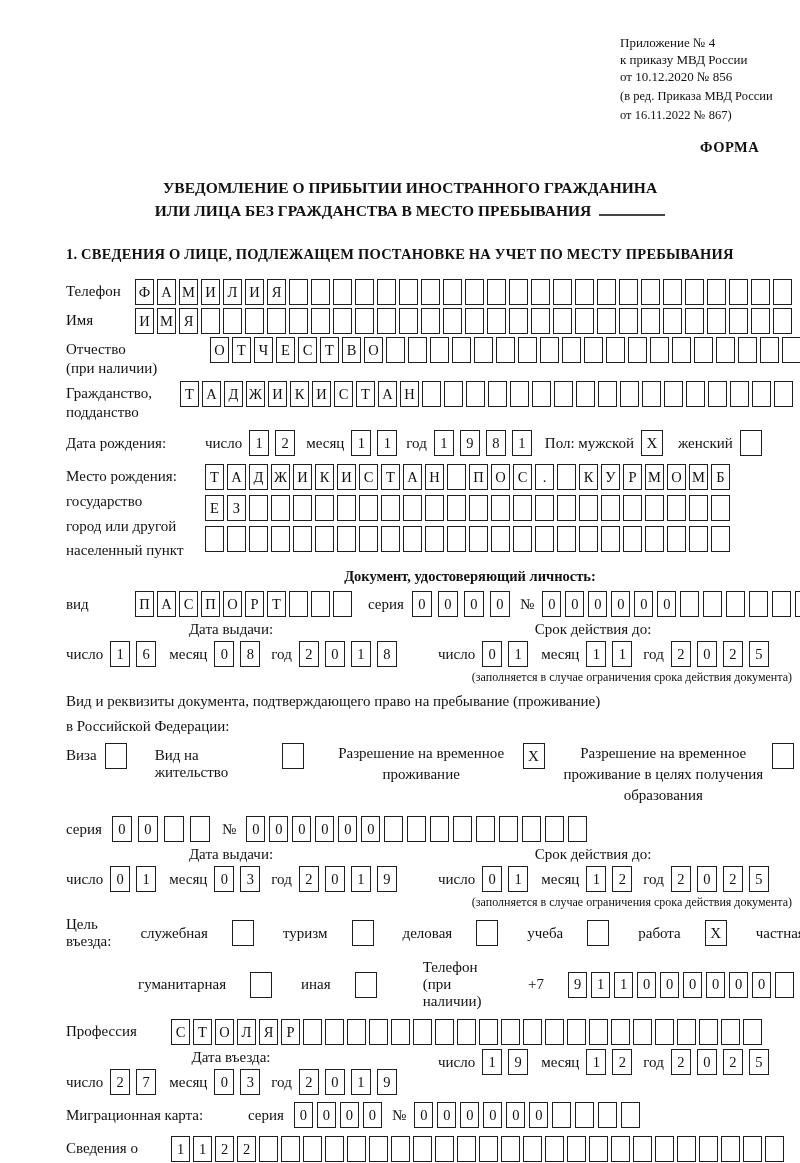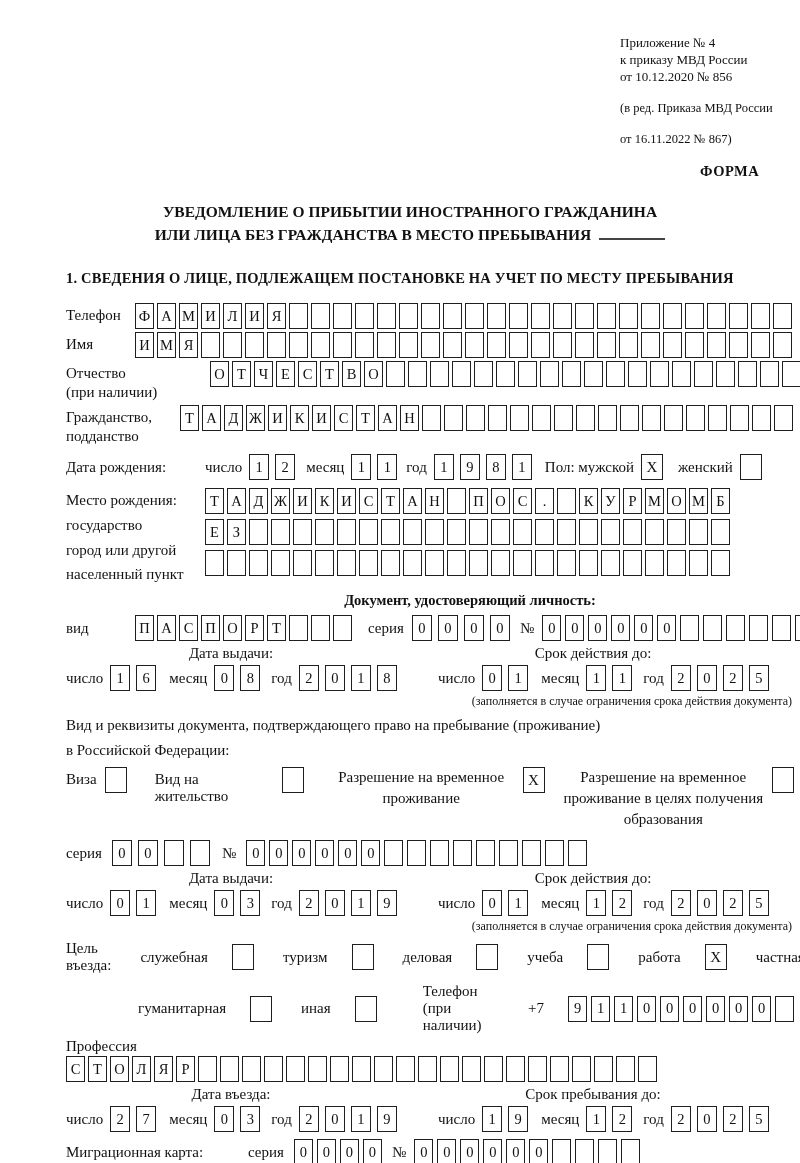--- a/index.html
+++ b/index.html
@@ -6,21 +6,21 @@
   body{display:block;}
   #page{
     width:800px;height:1163px;background:#ffffff;color:#111;
     font-family:"Liberation Serif","DejaVu Serif",serif;
     font-size:15px;box-sizing:border-box;
     padding:34px 6px 10px 66px;position:relative;overflow:hidden;
   }
   
   .hdr{margin-left:554px;line-height:17px;font-size:13px;}
   .hdr .l{white-space:nowrap;}
-  .hdr .sm{font-size:12.5px;margin-top:15px;line-height:16px;}
+  .hdr .sm{font-size:12.5px;margin-top:3px;line-height:16px;}
   .forma{margin-left:634px;margin-top:16px;font-weight:bold;font-size:14.5px;letter-spacing:.5px;}
   
   .title{margin-top:20px;text-align:center;font-weight:bold;font-size:15.5px;line-height:23px;margin-right:40px;}
   .blank-line{display:inline-block;width:66px;border-bottom:2px solid #444;height:14px;margin-left:8px;}
   .sect{margin-top:24px;font-weight:bold;font-size:14.5px;letter-spacing:.2px;}
   
   .formarea{margin-top:16px;}
   .frow{display:flex;align-items:flex-start;margin-bottom:3px;}
   .flabel{flex:none;line-height:19px;padding-top:3px;}
   .lw-fam{width:69px;} .lw-pat{width:144px;} .lw-cit{width:114px;} .lw-bp{width:139px;} .lw-guard{width:105px;}
@@ -554,21 +554,21 @@
           <span class="cell">0</span>
           <span class="cell">0</span>
           <span class="cell">0</span>
           <span class="cell">0</span>
           <span class="cell">0</span>
           <span class="cell">0</span>
           <span class="cell"></span>
         </div>
     </div>
 
-    <div class="frow" style="margin-top:0;flex-direction:column;">
+    <div class="frow" style="margin-top:9px;">
       <div class="flabel" style="width:105px;">Профессия</div>
       <div class="cells">
           <span class="cell">С</span>
           <span class="cell">Т</span>
           <span class="cell">О</span>
           <span class="cell">Л</span>
           <span class="cell">Я</span>
           <span class="cell">Р</span>
           <span class="cell"></span>
           <span class="cell"></span>
@@ -611,21 +611,20 @@
           <span class="dlab" style="margin-left:6px;">год</span>
           <span class="dcells">
               <span class="cell">2</span>
               <span class="cell">0</span>
               <span class="cell">1</span>
               <span class="cell">9</span>
             </span>
         </div>
       </div>
       <div class="dcol right">
-        <div class="dtitle">Срок пребывания до:</div>
         <div class="dline">
           <span class="dlab">число</span>
           <span class="dcells">
               <span class="cell">1</span>
               <span class="cell">9</span>
             </span>
           <span class="dlab" style="margin-left:8px;">месяц</span>
           <span class="dcells">
               <span class="cell">1</span>
               <span class="cell">2</span>

